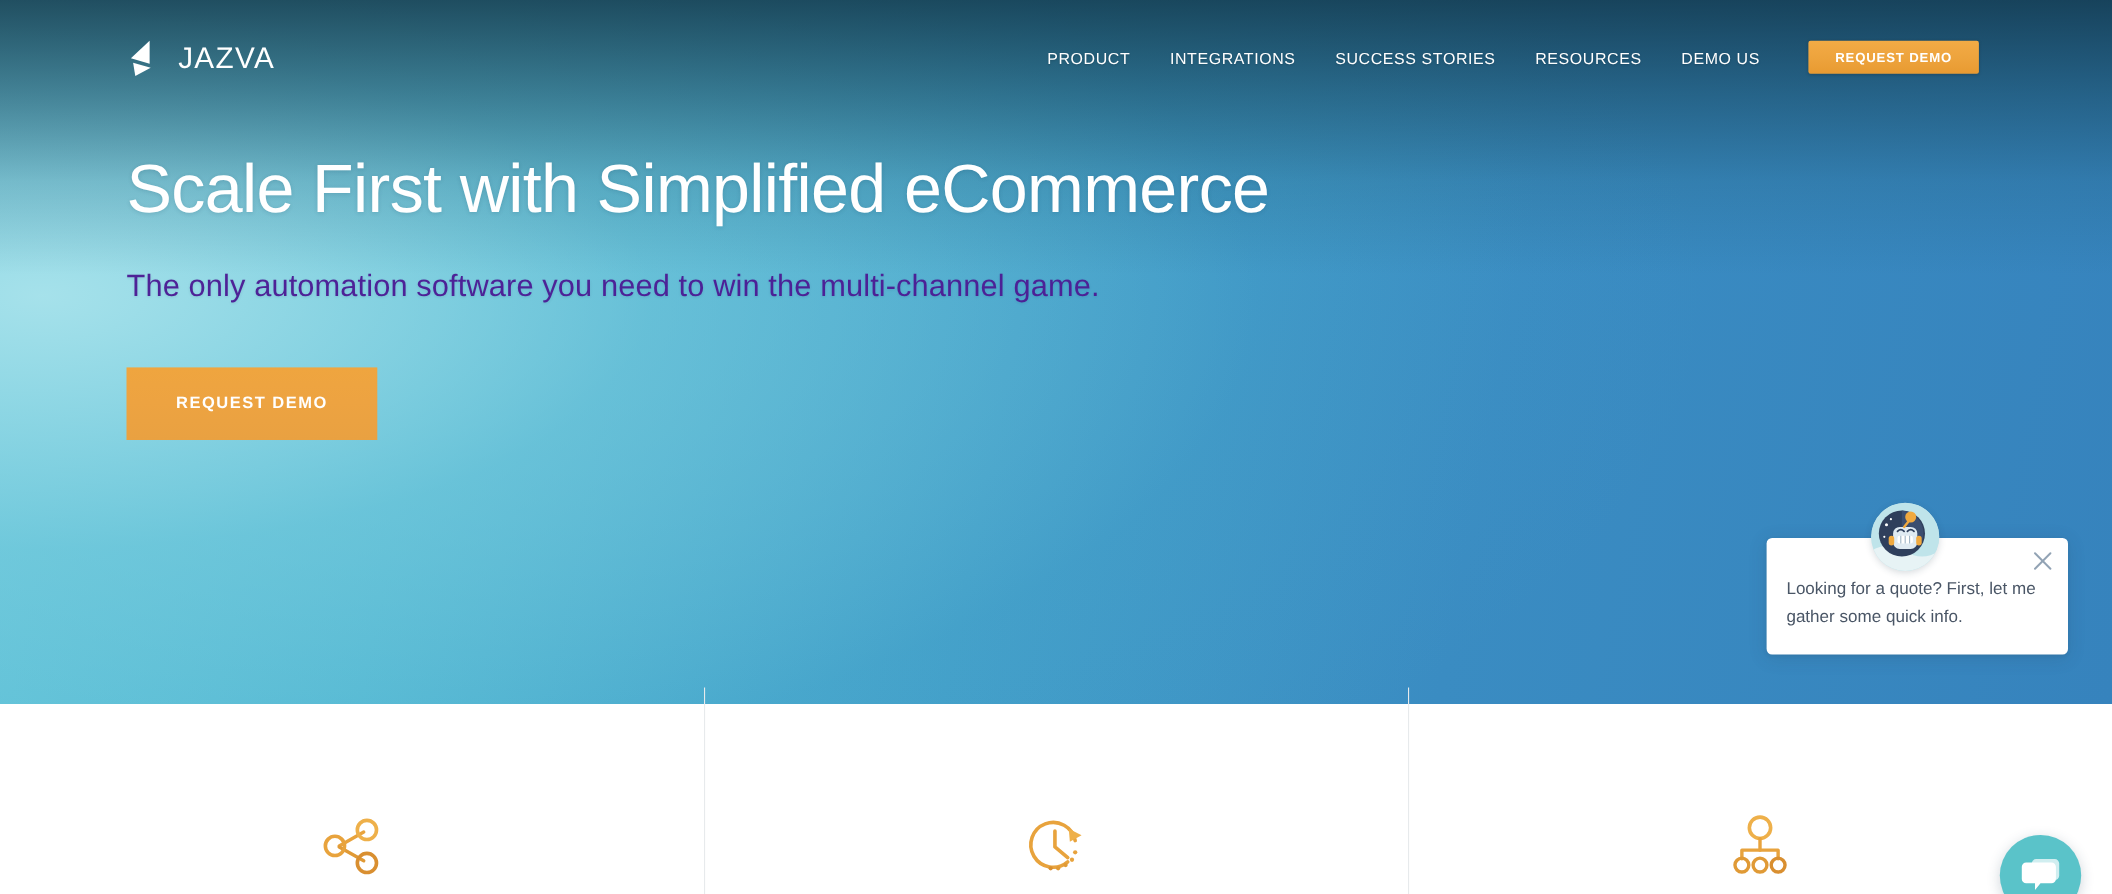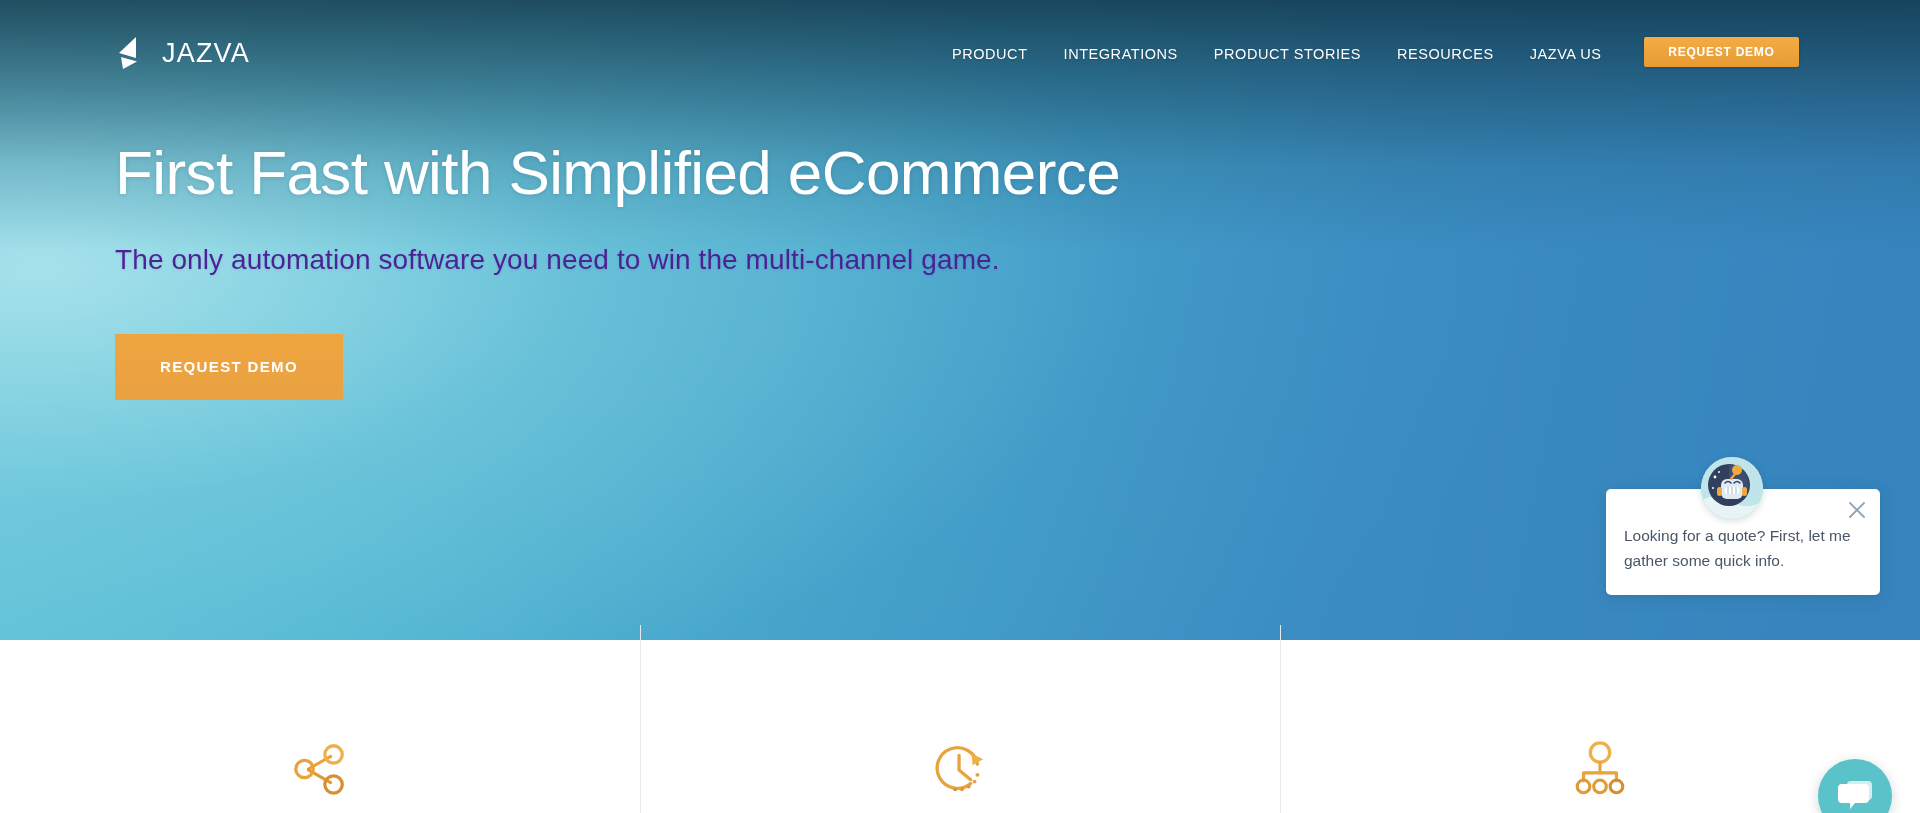--- a/index.html
+++ b/index.html
@@ -151,30 +151,30 @@
       <svg class="logo-mark" viewBox="0 0 36 34">
         <polygon points="21,1 21,22 4,17" fill="#ffffff"></polygon>
         <polygon points="6,21 22,25.5 8,33" fill="#ffffff"></polygon>
       </svg>
       <span class="logo-word">JAZVA</span>
     </div>
 
     <div class="nav">
       <div class="nav-item">PRODUCT</div>
       <div class="nav-item">INTEGRATIONS</div>
-      <div class="nav-item">PRODUCT STORIES</div>
+      <div class="nav-item">SUCCESS STORIES</div>
       <div class="nav-item">RESOURCES</div>
-      <div class="nav-item">JAZVA US</div>
+      <div class="nav-item">DEMO US</div>
     </div>
 
     <button class="btn-demo-top">REQUEST DEMO</button>
   </div>
 
   <div class="hero-copy">
-    <h1 class="hero-title">First Fast with Simplified eCommerce</h1>
+    <h1 class="hero-title">Scale First with Simplified eCommerce</h1>
     <p class="hero-sub">The only automation software you need to win the multi-channel game.</p>
     <button class="btn-demo-hero">REQUEST DEMO</button>
   </div>
 
   <div class="features">
 
     <div class="feature-col">
       <svg class="feature-icon" viewBox="0 0 64 64" fill="none">
         <line x1="20" y1="32" x2="43" y2="19" stroke="#e8a33d" stroke-width="3.2" stroke-linecap="round"></line>
         <line x1="20" y1="33" x2="43" y2="46" stroke="#e09a36" stroke-width="3.2" stroke-linecap="round"></line>

